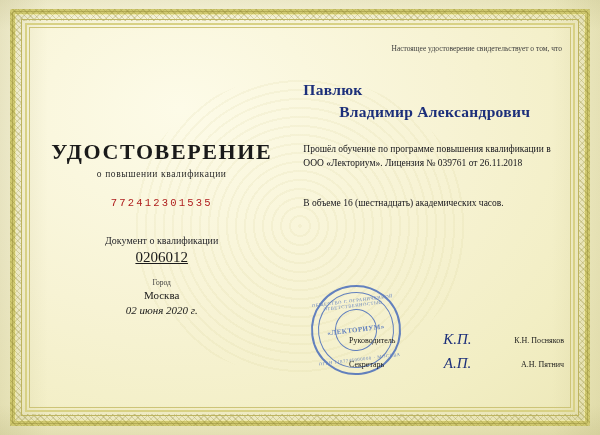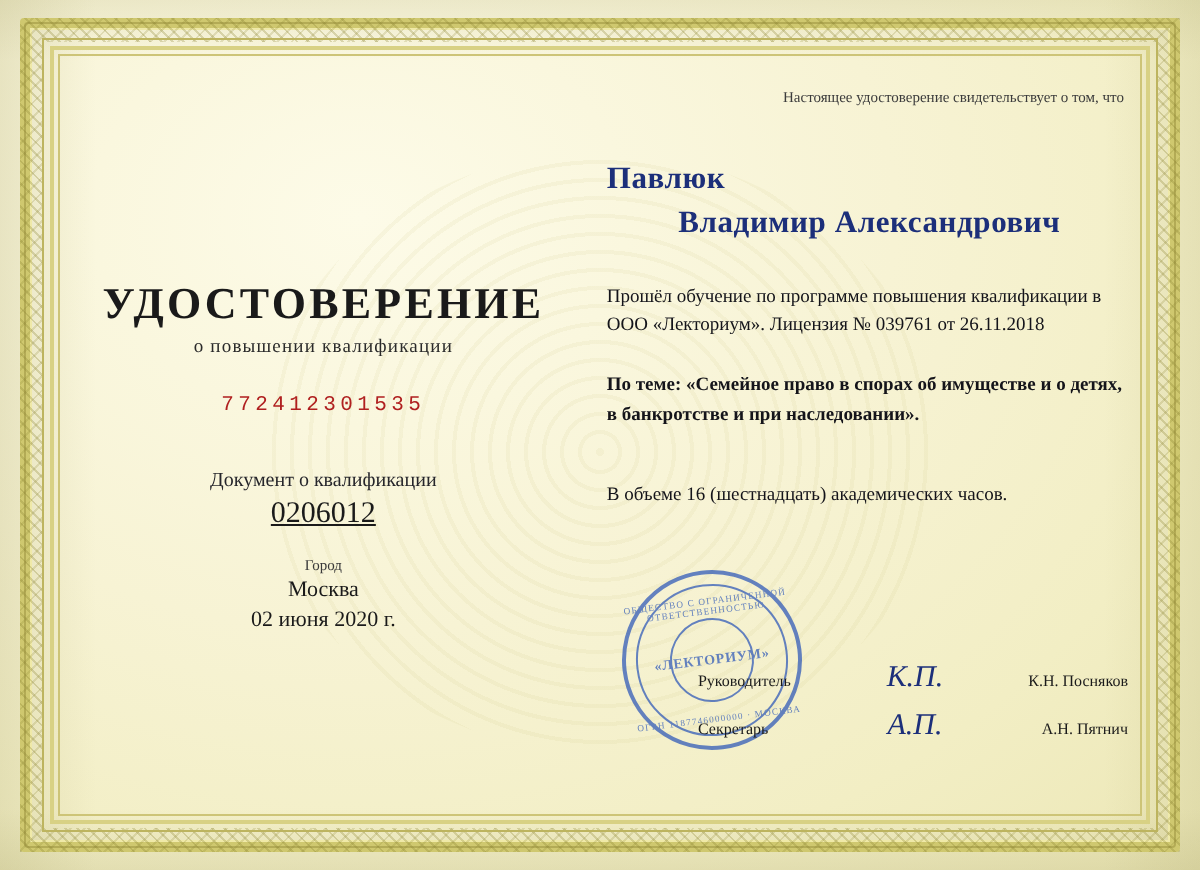--- a/index.html
+++ b/index.html
@@ -164,20 +164,21 @@
   }
   .date-label {
     margin-top: 16px;
     font-size: 7.5px;
     color: #3a3a3a;
   }
   .date-value {
     margin-top: 3px;
     font-size: 11px;
     color: #1a1a1a;
+    font-style: italic;
   }
 
   
   .right-col {
     width: 52%;
     position: relative;
     padding-left: 14px;
     box-sizing: border-box;
   }
   .attest {
@@ -311,21 +312,20 @@
 
     <div class="right-col">
       <div class="attest">Настоящее удостоверение свидетельствует о том, что</div>
 
       <div class="holder">
         <span>Павлюк</span>
         <span class="ln2">Владимир Александрович</span>
       </div>
 
       <div class="para p-program">Прошёл обучение по программе повышения квалификации в ООО «Лекториум». Лицензия № 039761 от 26.11.2018</div>
-      <div class="para p-topic">По теме: «Семейное право в спорах об имуществе и о детях, в банкротстве и при наследовании».</div>
       <div class="para p-hours">В объеме 16 (шестнадцать) академических часов.</div>
 
       <div class="stamp">
         <div class="stamp-arc-top">ОБЩЕСТВО С ОГРАНИЧЕННОЙ ОТВЕТСТВЕННОСТЬЮ</div>
         <div class="stamp-text">«ЛЕКТОРИУМ»</div>
         <div class="stamp-arc-bottom">ОГРН 1187746000000 · МОСКВА</div>
       </div>
 
       <div class="sign-block">
         <div class="sign-row">

